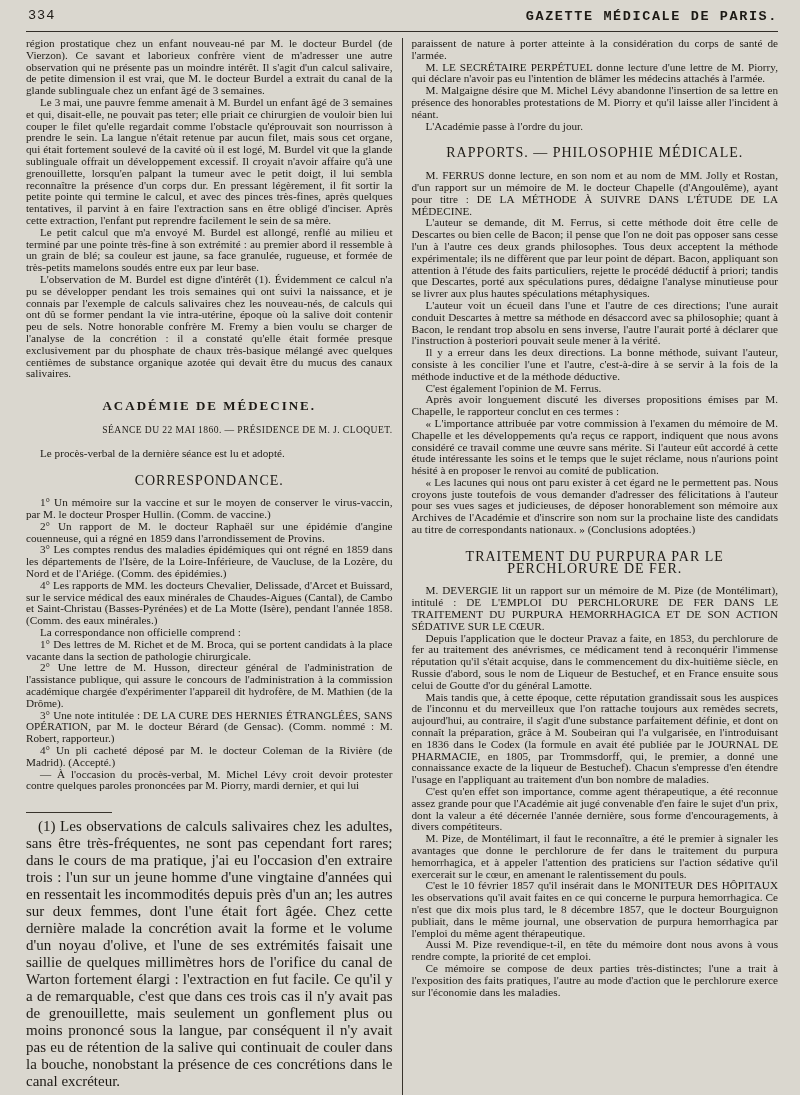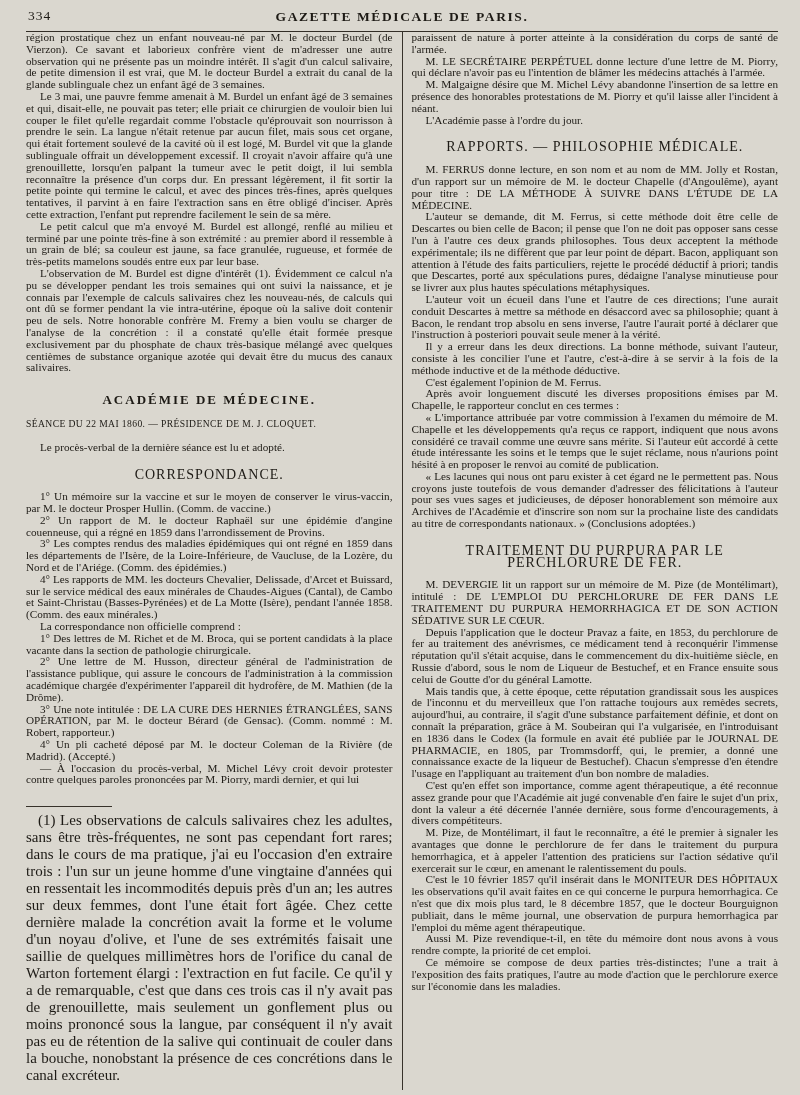--- a/index.html
+++ b/index.html
@@ -8,34 +8,35 @@
     width: 800px;
     height: 1095px;
     margin: 0 auto;
     background: #dad7cf;
     color: #1d1a15;
     font-family: "Liberation Serif", "DejaVu Serif", serif;
     overflow: hidden;
     box-sizing: border-box;
     padding: 7px 22px 0 26px;
   }
-  .masthead { position: relative; text-align: center; height: 22px; }
+  .masthead { position: relative; text-align: right; height: 22px; font-family: Liberation Mono, monospace; }
   .pagenum {
     position: absolute; left: 2px; top: 1px;
     font-size: 13.5px; letter-spacing: 1px;
   }
   .title {
     display: inline-block; margin: 0;
     font-size: 13.5px; font-weight: 700; letter-spacing: 1.6px;
   }
   .head-rule { border-top: 1.5px solid #332e27; margin: 2px 0 0 0; }
   .columns {
     display: flex;
     align-items: stretch;
     height: 1058px;
+    margin-top: 6px;
   }
   .col {
     flex: 1 1 0;
     display: flex;
     flex-direction: column;
     font-size: 11.2px;
     line-height: 11.8px;
     text-align: justify;
     overflow: hidden;
   }
@@ -43,21 +44,21 @@
   .col.right { padding-left: 9px; }
   .divider { flex: 0 0 1px; background: #37322b; }
   .block { flex-shrink: 0; margin: 0; }
   .para { text-indent: 14px; }
   .para-flush { text-indent: 0; }
   .heading-main {
     text-align: center; text-indent: 0; font-weight: 700;
     font-size: 13px; letter-spacing: 2px; margin: 20px 0 12px 0;
   }
   .heading-sub {
-    text-align: left; text-indent: 0;
+    text-align: right; text-indent: 0;
     font-size: 9.6px; letter-spacing: 0.4px; margin: 0 0 12px 0;
   }
   .heading-section {
     text-align: center; text-indent: 0;
     font-size: 14px; letter-spacing: 1px; margin: 15px 0 11px 0;
   }
   .footnote-rule {
     margin-top: auto;
     border-top: 1px solid #37322b;
     width: 86px;

